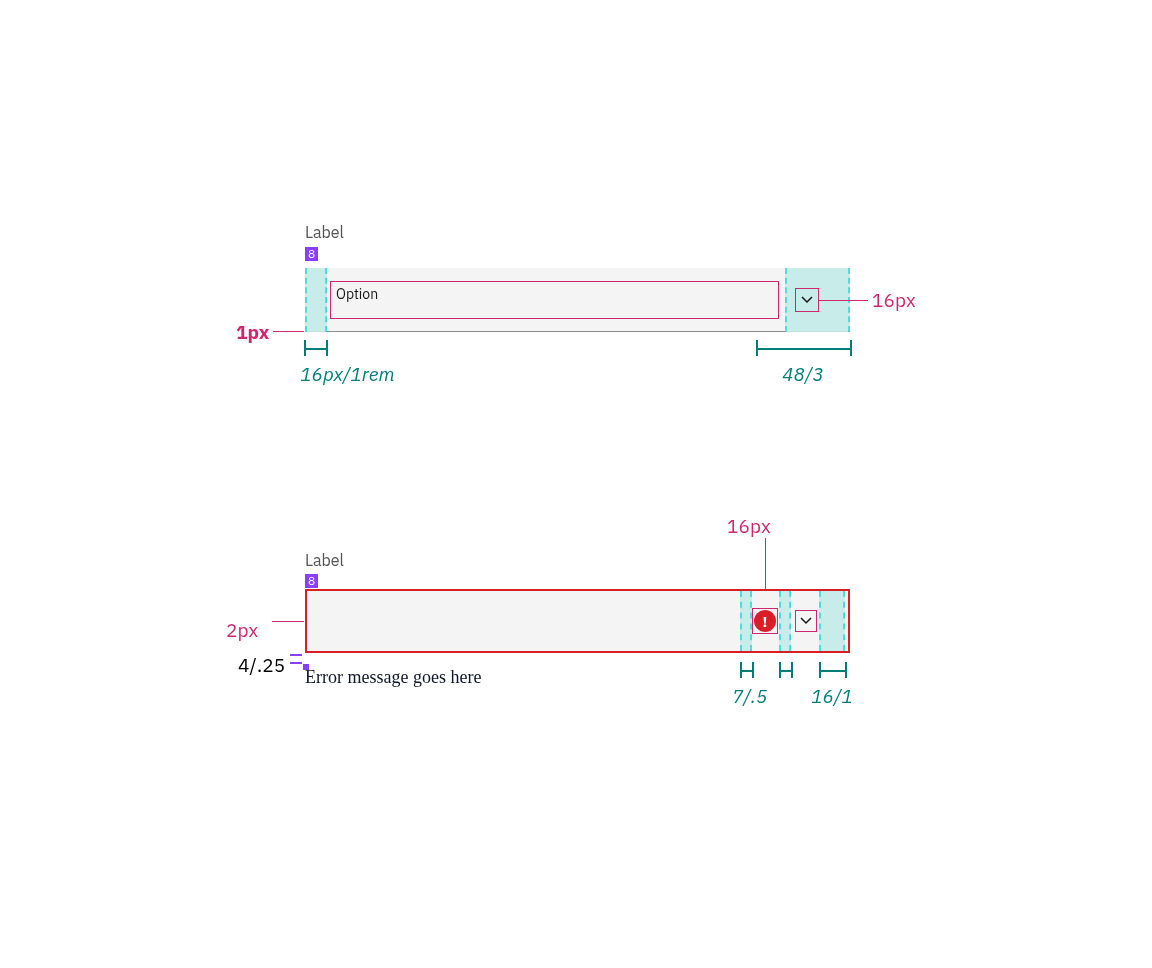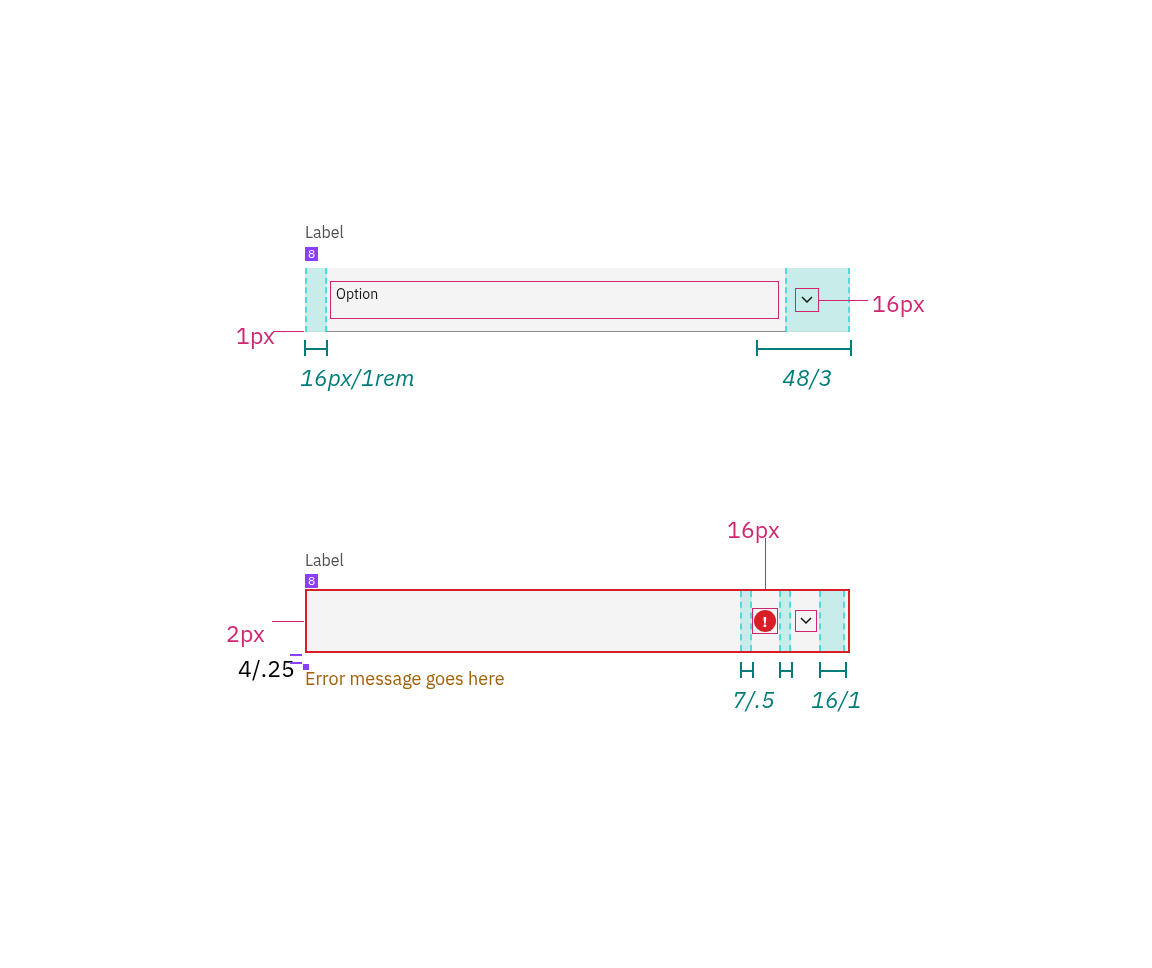--- a/index.html
+++ b/index.html
@@ -23,21 +23,21 @@
     background: #8a3ffc;
     color: #fff;
     font-size: 12px;
     line-height: 14px;
     padding: 0 3px;
     font-weight: 400;
   }
   .teal { color: #007d79; font-style: italic; }
   .magenta { color: #d02670; }
   .purple { color: #000000; }
-  .annot { font-size: 23px; letter-spacing: 0.1px; }
+  .annot { font-size: 19px; letter-spacing: 0.1px; }
   
   .spec1 { position: absolute; left: 240px; top: 222px; width: 680px; }
   .spec1-field {
     position: absolute;
     left: 65px; top: 46px;
     width: 545px; height: 64px;
     background: #f4f4f4;
     border-bottom: 1px solid #8d8d8d;
   }
   .spec1-left-pad {
@@ -89,21 +89,21 @@
     left: 632px; top: 66px;
   }
   .spec1-1px-line {
     position: absolute;
     left: 33px; top: 109px;
     width: 31px; height: 0;
     border-top: 1px solid #d02670;
   }
   .spec1-1px {
     position: absolute;
-    left: -4px; top: 98px;
+    left: -4px; top: 98px; font-weight: bold;
   }
   .spec1-lbl {
     position: absolute;
     left: 65px; top: 0;
   }
   .spec1-badge {
     position: absolute;
     left: 65px; top: 25px;
   }
   
@@ -199,21 +199,21 @@
   .spec2-4-glyph::before, .spec2-4-glyph::after {
     content:""; position:absolute; left:0; width:12px; border-top:2px solid #8a3ffc;
   }
   .spec2-4-glyph::before { top:0; }
   .spec2-4-glyph::after { top:8px; }
   .spec2-4-dot {
     position:absolute; left: 103px; top: 114px; width: 6px; height:6px; background:#8a3ffc;
   }
   .spec2-errmsg {
     position:absolute; left: 105px; top: 117px;
-    color: #a16207; font-size: 18px;
+    color: #0f172a; font-size: 18px; font-family: Liberation Serif, serif;
   }
   
   .spec2-mb { position:absolute; top: 112px; height: 16px; }
   .spec2-mb.a { left: 540px; width: 14px; }
   .spec2-mb.b { left: 579px; width: 14px; }
   .spec2-mb.c { left: 619px; width: 28px; }
   .spec2-mb-t1 { position:absolute; left: 532px; top: 134px; }
   .spec2-mb-t2 { position:absolute; left: 611px; top: 134px; }
 </style>
 </head>

